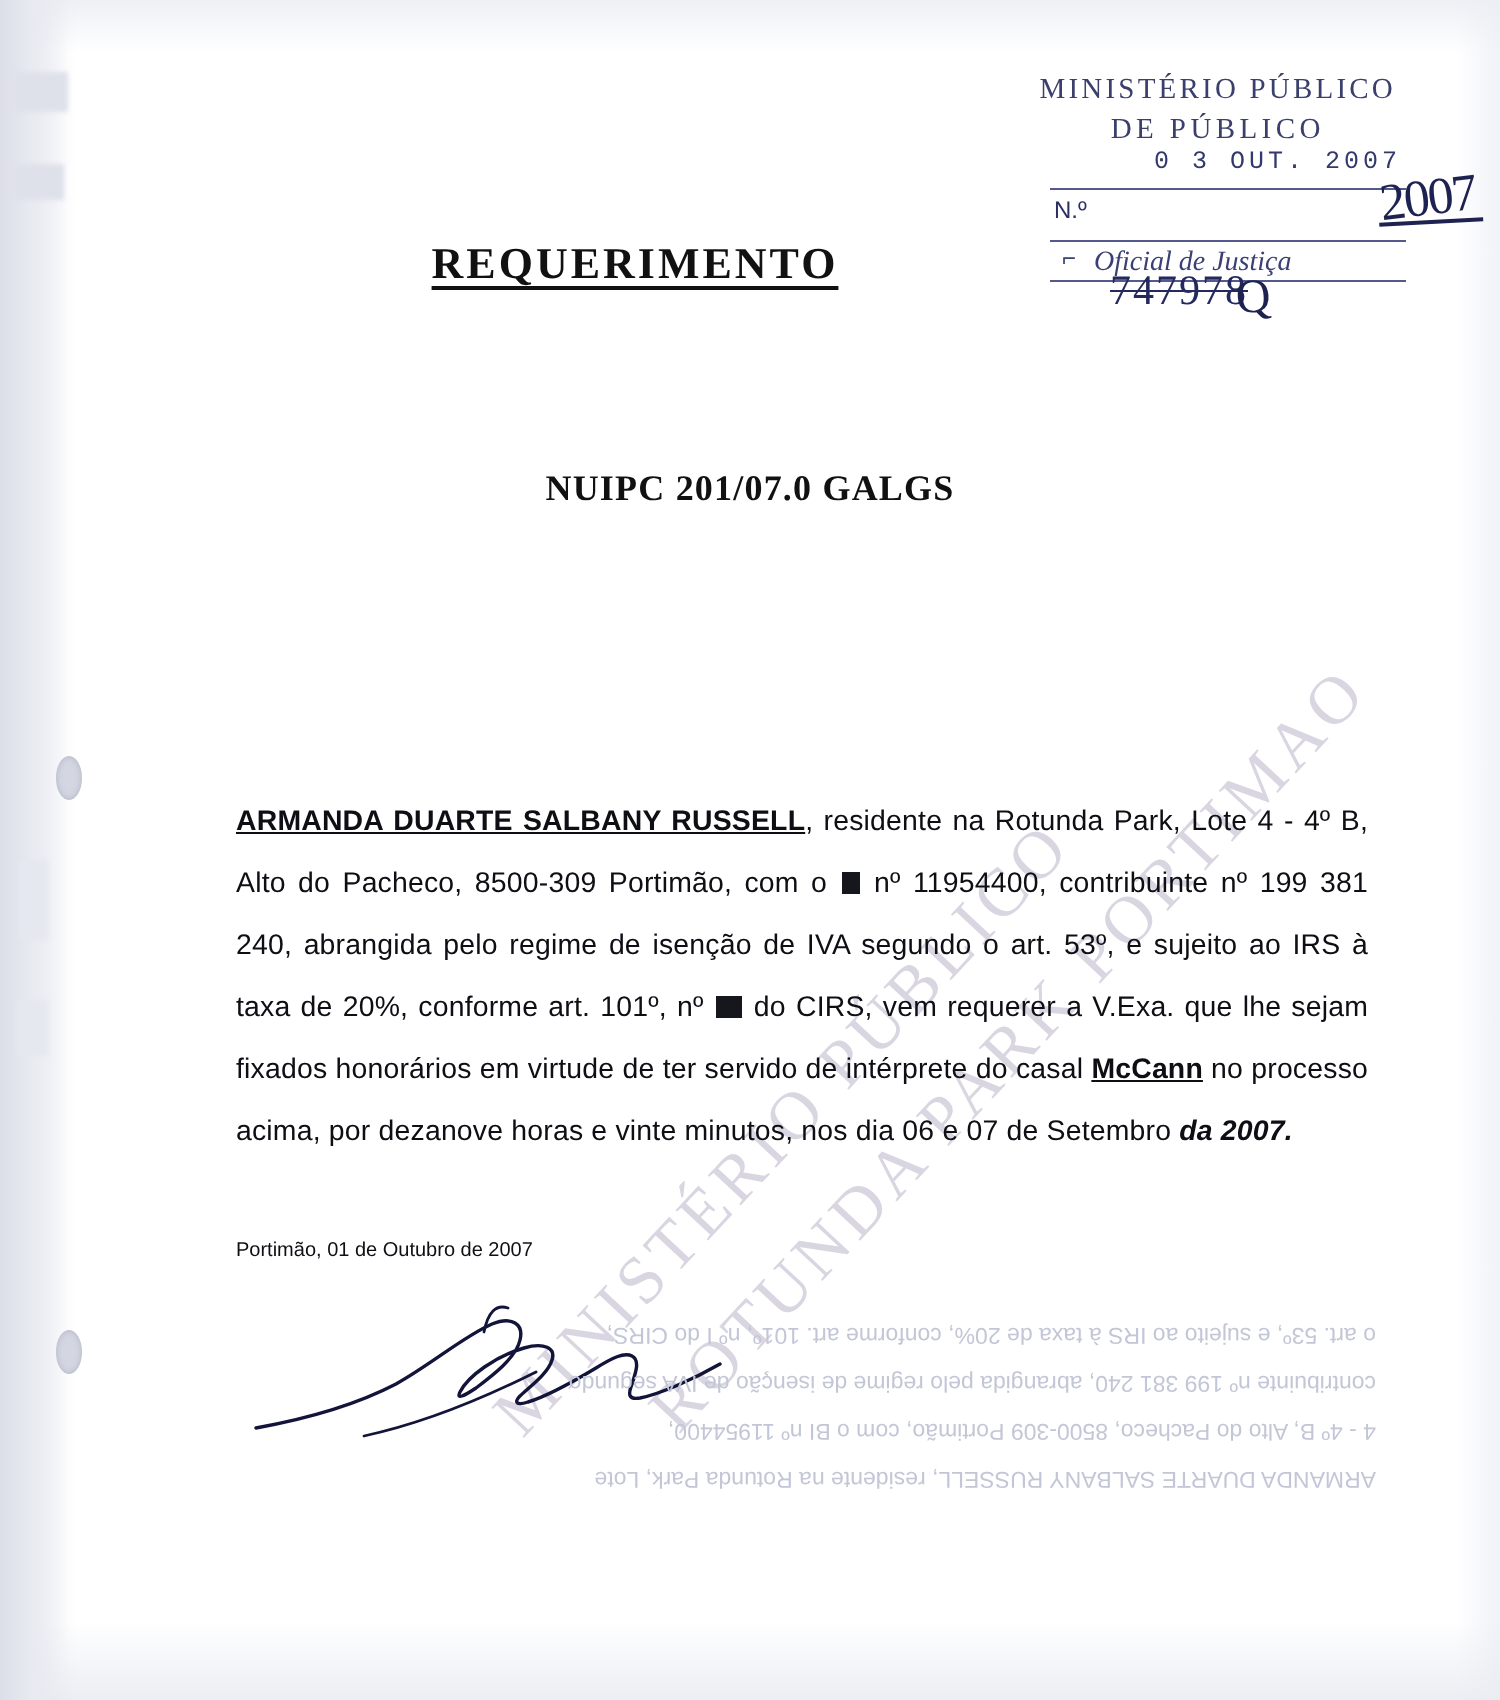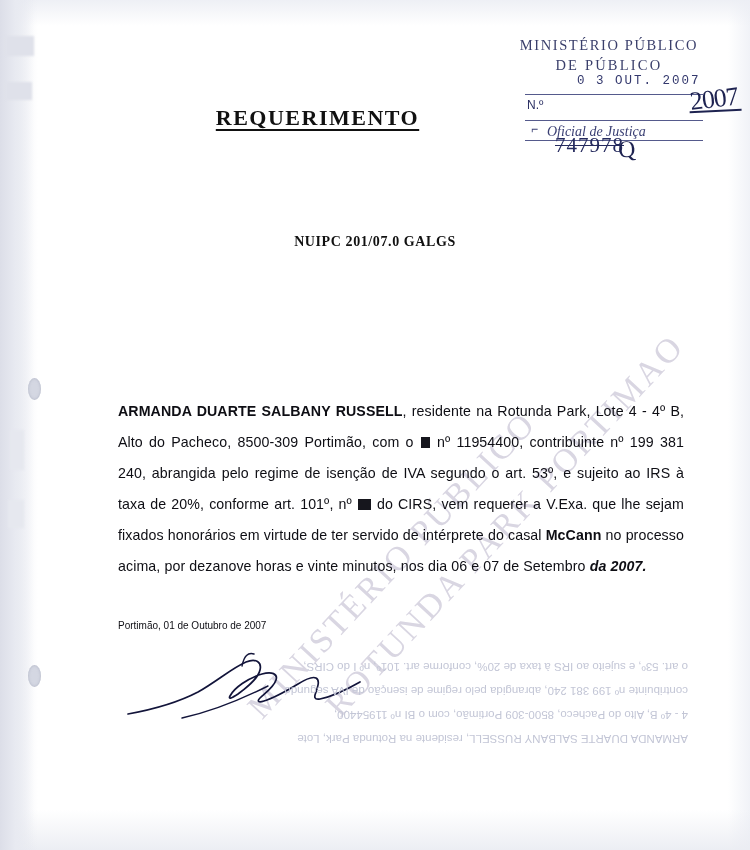--- a/index.html
+++ b/index.html
@@ -154,59 +154,59 @@
     font-family: "Liberation Serif", serif;
     font-size: 24px;
     color: #1d2250;
     transform: rotate(-5deg);
   }
 
   
   .doc-title {
     position: absolute;
     left: 0;
-    top: 105px;
+    top: 119px;
     width: 750px;
     text-align: center;
     padding-right: 115px;
     box-sizing: border-box;
     font-family: "Liberation Serif", serif;
     font-weight: bold;
     font-size: 22px;
     letter-spacing: 1.5px;
     color: #111;
     text-decoration: underline;
     text-underline-offset: 4px;
   }
   .case-number {
     position: absolute;
     left: 0;
     top: 234px;
     width: 750px;
     text-align: center;
     font-family: "Liberation Serif", serif;
     font-weight: bold;
-    font-size: 14px;
+    font-size: 18px;
     letter-spacing: 0.6px;
     color: #111;
   }
 
   
   .body-text {
     position: absolute;
     left: 118px;
     top: 396px;
     width: 566px;
     font-size: 14.2px;
     line-height: 31px;
     color: #0e0e14;
     text-align: justify;
     letter-spacing: 0.1px;
   }
-  .body-text b { font-weight: bold; }
+  .body-text b { font-weight: bold; text-decoration: underline; }
   .body-text .ital { font-style: italic; font-weight: bold; }
   .blk {
     display: inline-block;
     width: 9px;
     height: 11px;
     background: #16161d;
     vertical-align: -1px;
     margin: 0 1px;
   }
   .blk.wide { width: 13px; }

